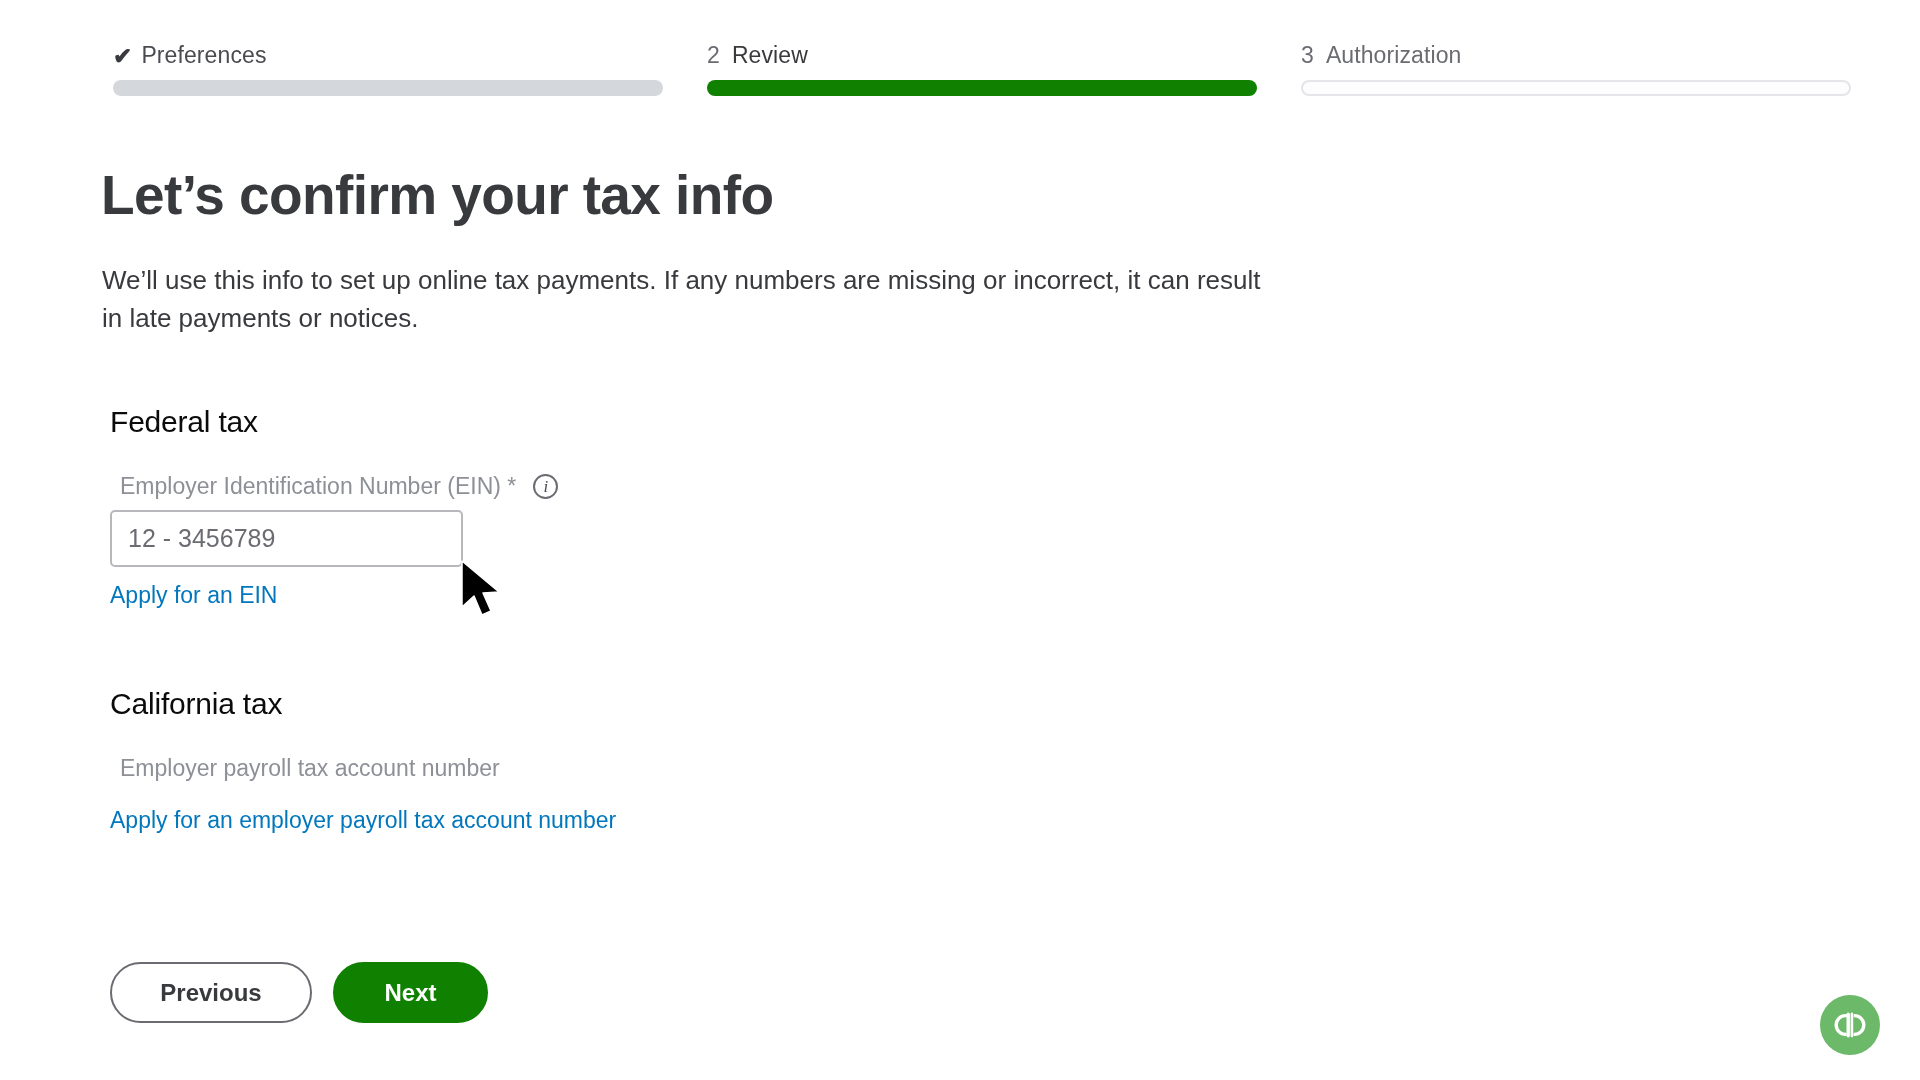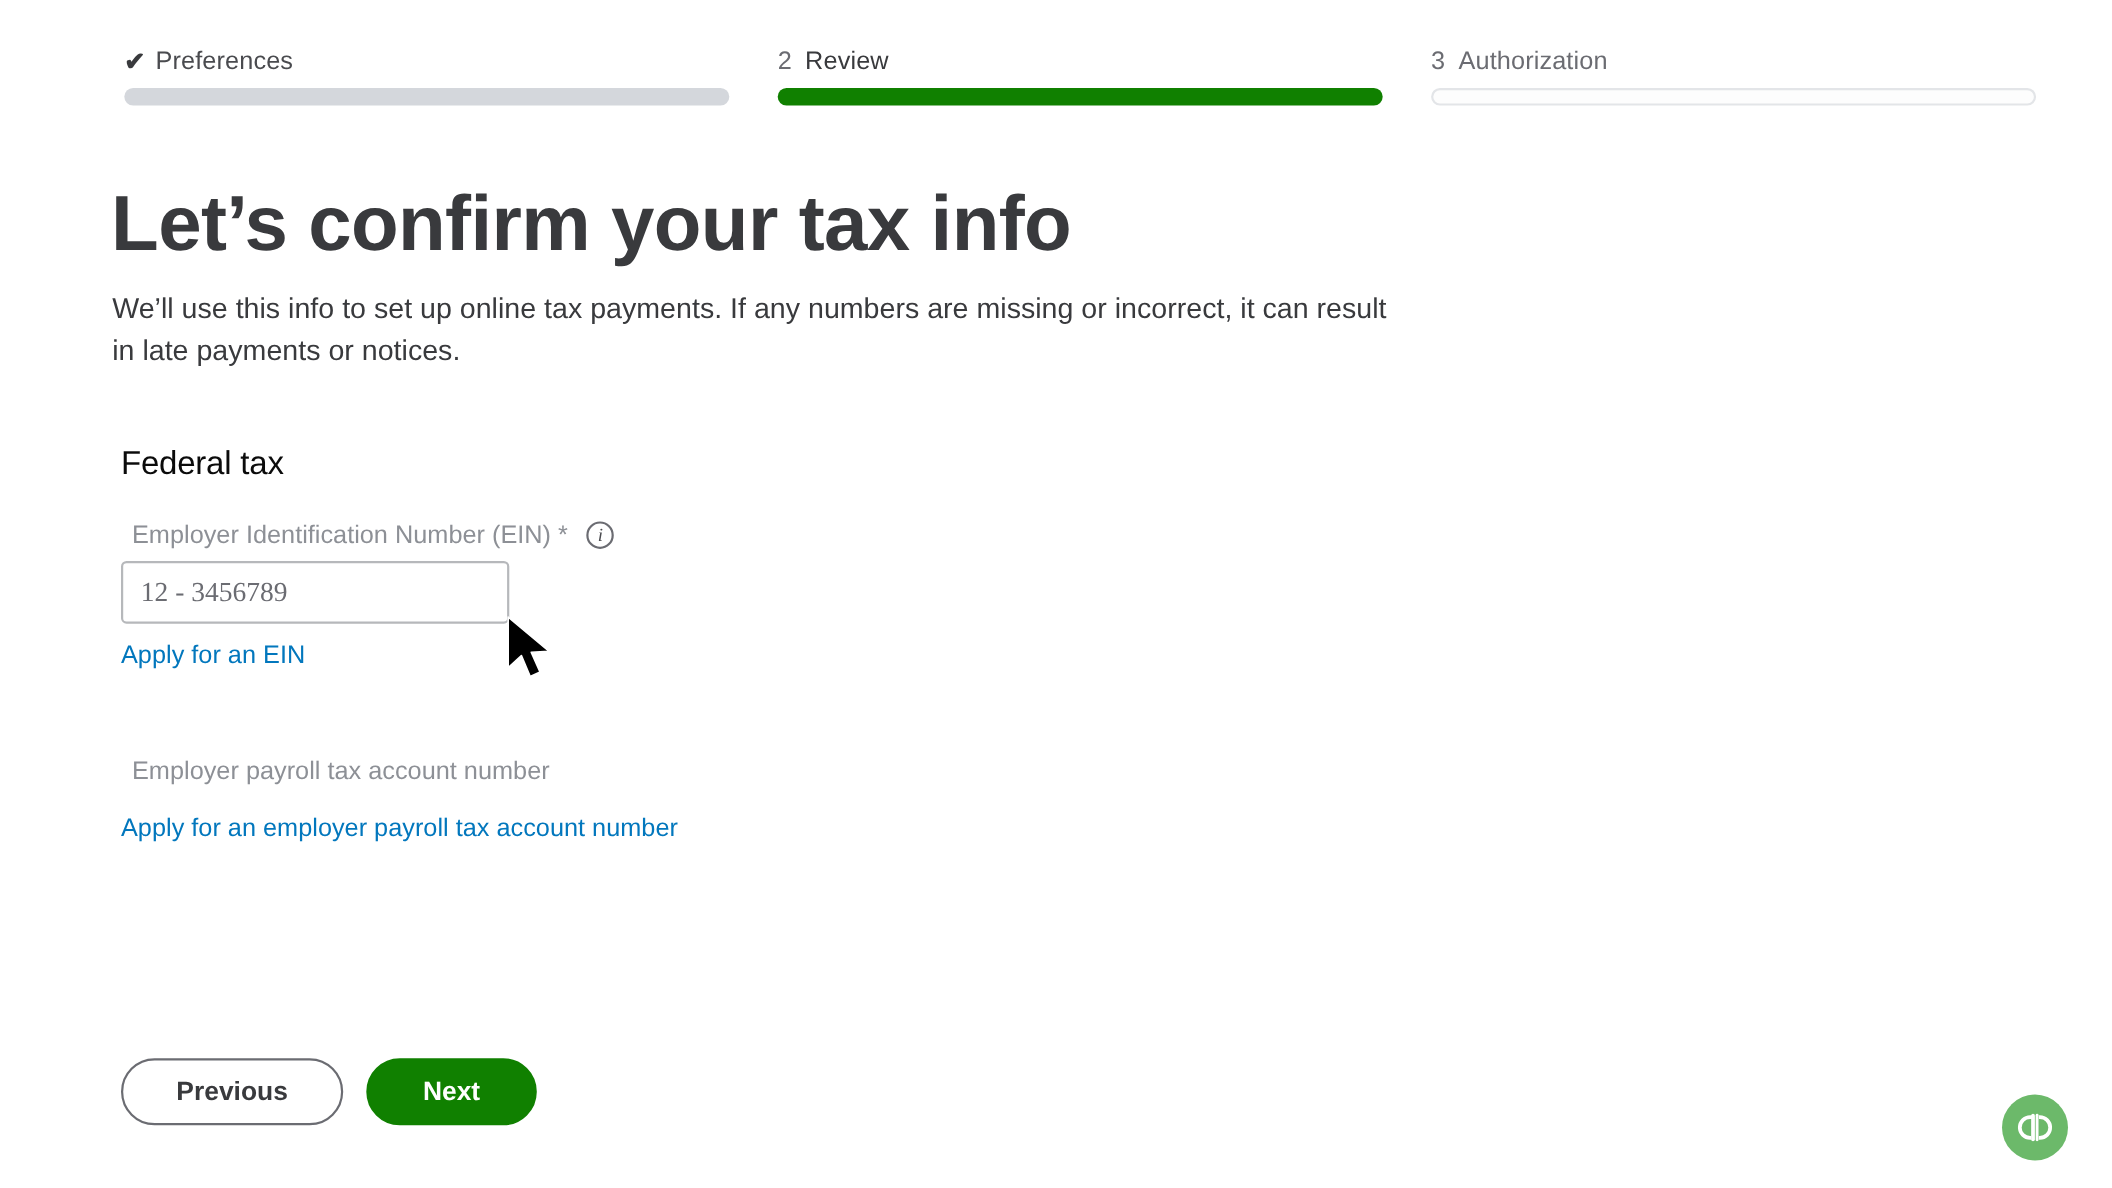--- a/index.html
+++ b/index.html
@@ -75,21 +75,21 @@
   .content {
     position: absolute;
     top: 0;
     left: 0;
     width: 1920px;
   }
   .page-title {
     position: absolute;
     top: 165px;
     left: 101px;
-    font-size: 71px;
+    font-size: 55px;
     font-weight: bold;
     color: #393a3d;
     letter-spacing: -0.6px;
     line-height: 1.1;
     margin: 0;
   }
   .page-subtitle {
     position: absolute;
     top: 262px;
     left: 102px;
@@ -146,21 +146,21 @@
   }
 
   .text-input {
     width: 353px;
     height: 57px;
     box-sizing: border-box;
     border: 2px solid #b6b8bb;
     border-radius: 5px;
     background: #ffffff;
     padding: 0 16px;
-    font-family: Liberation Serif, serif;
+    font-family: Liberation Sans, sans-serif;
     font-size: 25px;
     color: #393a3d;
     outline: none;
   }
   .text-input.placeholderish { color: #6b6c72; }
 
   .inline-link {
     display: inline-block;
     margin-top: 15px;
     font-size: 23px;
@@ -271,20 +271,21 @@
     </div>
 
     <input class="text-input placeholderish" type="text" value="12 - 3456789" style="">
 
     <div>
       <a class="inline-link" href="#">Apply for an EIN</a>
     </div>
   </div>
 
   <div class="section-state">
+    <h2 class="section-heading">California tax</h2>
 
     <div class="field-label-row">
       <span class="field-label">Employer payroll tax account number</span>
     </div>
 
 
     <div>
       <a class="inline-link" href="#">Apply for an employer payroll tax account number</a>
     </div>
   </div>

